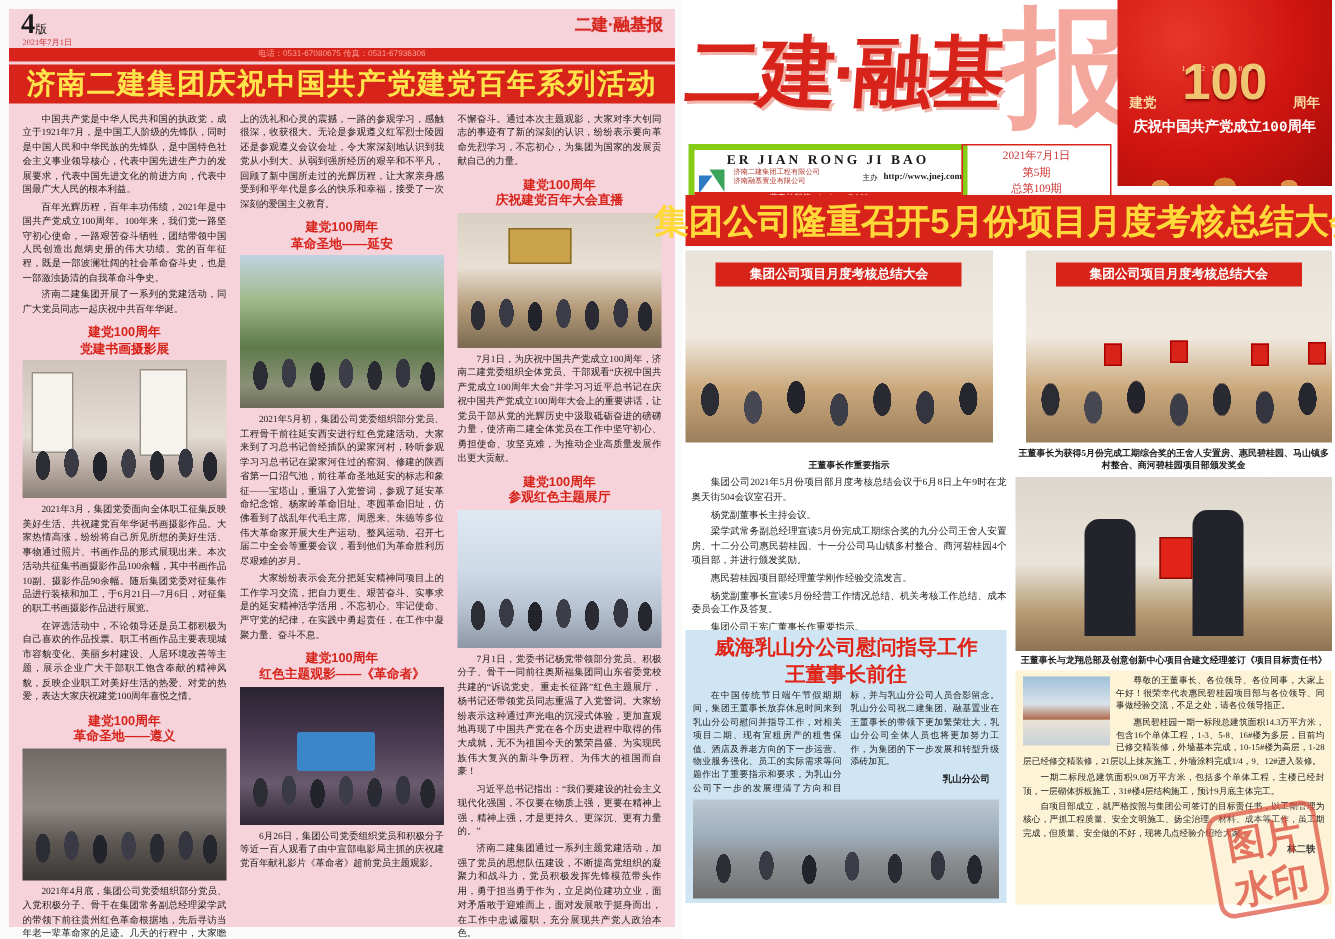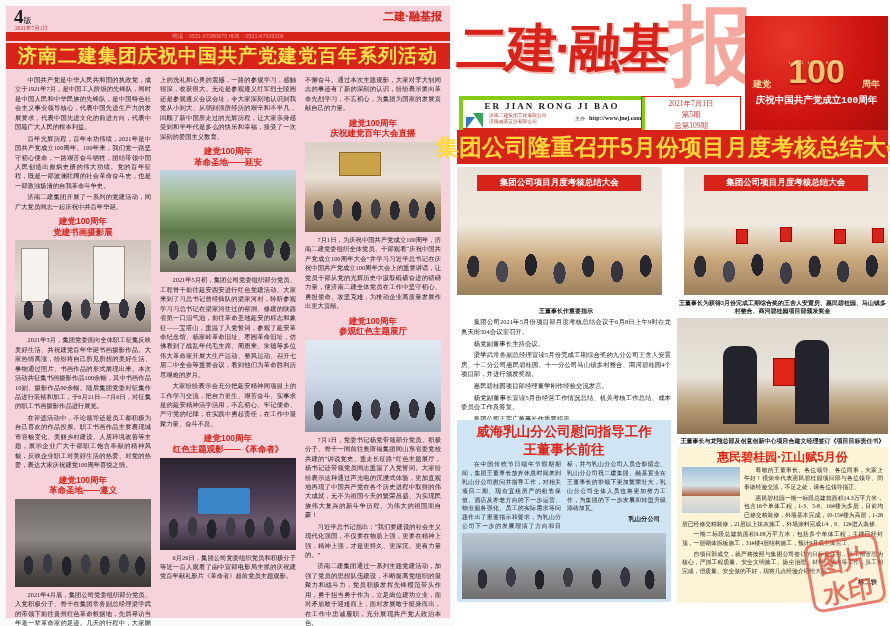--- a/index.html
+++ b/index.html
@@ -54,21 +54,21 @@
   .info-orgs{position:absolute;left:26px;top:13px;font-size:4.8px;color:#b03a30;line-height:1.3;}
   .info-host{position:absolute;left:112px;top:15px;font-size:5px;}
   .info-url{position:absolute;left:126px;top:15px;font-size:6px;font-weight:bold;}
   .info-mail{position:absolute;left:0;right:0;bottom:0;height:8px;background:#d7231a;color:#ffd9d4;
              font-size:5.5px;line-height:8px;text-align:center;font-family:"Liberation Sans",sans-serif;}
   .logo-mark{position:absolute;left:3px;top:13px;width:20px;height:18px;}
   .logo-mark .tri1{position:absolute;left:0;top:4px;width:0;height:0;border-left:9px solid #2e7bc4;border-bottom:12px solid transparent;}
   .logo-mark .tri2{position:absolute;left:7px;top:0;width:0;height:0;border-right:10px solid #3aa55a;border-bottom:15px solid transparent;}
   .datebox{position:absolute;left:186px;top:96px;width:100px;height:36px;border:1px solid #d7231a;
            color:#c33;font-size:7.5px;text-align:center;line-height:1.45;padding-top:2px;box-sizing:border-box;}
-  .celebration{position:absolute;right:2px;top:16px;width:143px;height:124px;
+  .celebration{position:absolute;right:2px;top:0;width:143px;height:124px;
      background:radial-gradient(circle at 30% 20%,#e8372a 0%,#cf1410 55%,#a50d0a 100%);color:#f5c97e;overflow:hidden;}
   .celeb-100{font-size:34px;font-weight:bold;text-align:center;margin-top:38px;line-height:1;
              font-family:"Liberation Sans",sans-serif;color:#f0c572;text-shadow:0 1px 2px #7a0000;}
   .celeb-side{position:absolute;font-size:9px;font-weight:bold;color:#f5d9a0;}
   .celeb-years{position:absolute;top:44px;left:0;right:0;text-align:center;font-size:5px;color:#ffe9bf;letter-spacing:4px;}
   .celeb-line{position:absolute;left:0;right:0;top:78px;text-align:center;font-size:9.5px;font-weight:bold;color:#ffffff;
               font-family:Liberation Mono, monospace;}
   .celeb-wall{position:absolute;left:0;right:0;bottom:0;height:22px;
       background:radial-gradient(14px 10px at 20% 100%, #e8b45a 40%, transparent 41%),
                  radial-gradient(18px 14px at 50% 100%, #d99e3f 40%, transparent 41%),
@@ -294,21 +294,20 @@
         <p class="para">在中国传统节日端午节假期期间，集团王董事长放弃休息时间来到乳山分公司慰问并指导工作，对相关项目二期、现有宜租房产的租售保值、酒店及养老方向的下一步运营、物业服务强化、员工的实际需求等问题作出了重要指示和要求，为乳山分公司下一步的发展理清了方向和目标，并与乳山分公司人员合影留念。乳山分公司祝二建集团、融基置业在王董事长的带领下更加繁荣壮大，乳山分公司全体人员也将更加努力工作，为集团的下一步发展和转型升级添砖加瓦。</p>
         <div class="sig">乳山分公司</div>
       </div>
       <div class="ph-group">
         <div class="people" style="bottom:4px;height:40px;"></div>
       </div>
     </div>
 
     <div class="yellowbox">
       <div class="title">
-        <div>惠民碧桂园·江山赋5月份</div>
       </div>
       <div class="inset-photo"></div>
       <p class="para">尊敬的王董事长、各位领导、各位同事，大家上午好！很荣幸代表惠民碧桂园项目部与各位领导、同事做经验交流，不足之处，请各位领导指正。</p>
       <p class="para">惠民碧桂园一期一标段总建筑面积14.3万平方米，包含16个单体工程，1-3、5-8、16#楼为多层，目前均已修交精装修，外墙基本完成，10-15#楼为高层，1-28层已经修交精装修，21层以上抹灰施工，外墙涂料完成1/4，9、12#进入装修。</p>
       <p class="para">一期二标段总建筑面积9.08万平方米，包括多个单体工程，主楼已经封顶，一层砌体拆板施工，31#楼4层结构施工，预计9月底主体完工。</p>
       <p class="para">自项目部成立，就严格按照与集团公司签订的目标责任书，以工期管理为核心，严抓工程质量、安全文明施工、扬尘治理、材料、成本等工作，虽工期完成，但质量、安全做的不好，现将几点经验介绍给大家：</p>
       <div class="sig">林二轶</div>
     </div>
 
     <div class="watermark">

